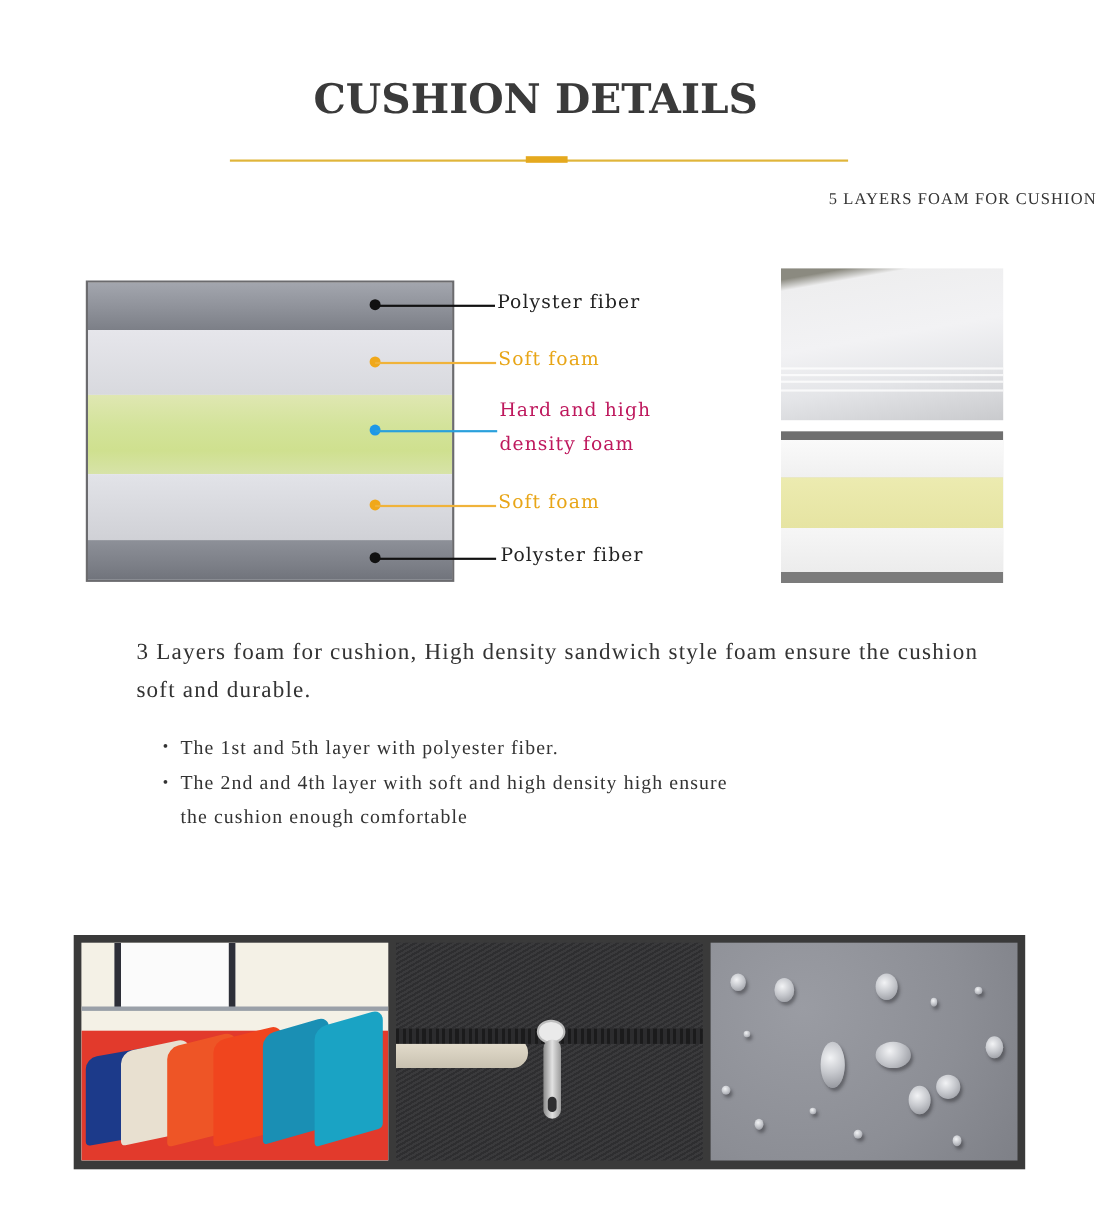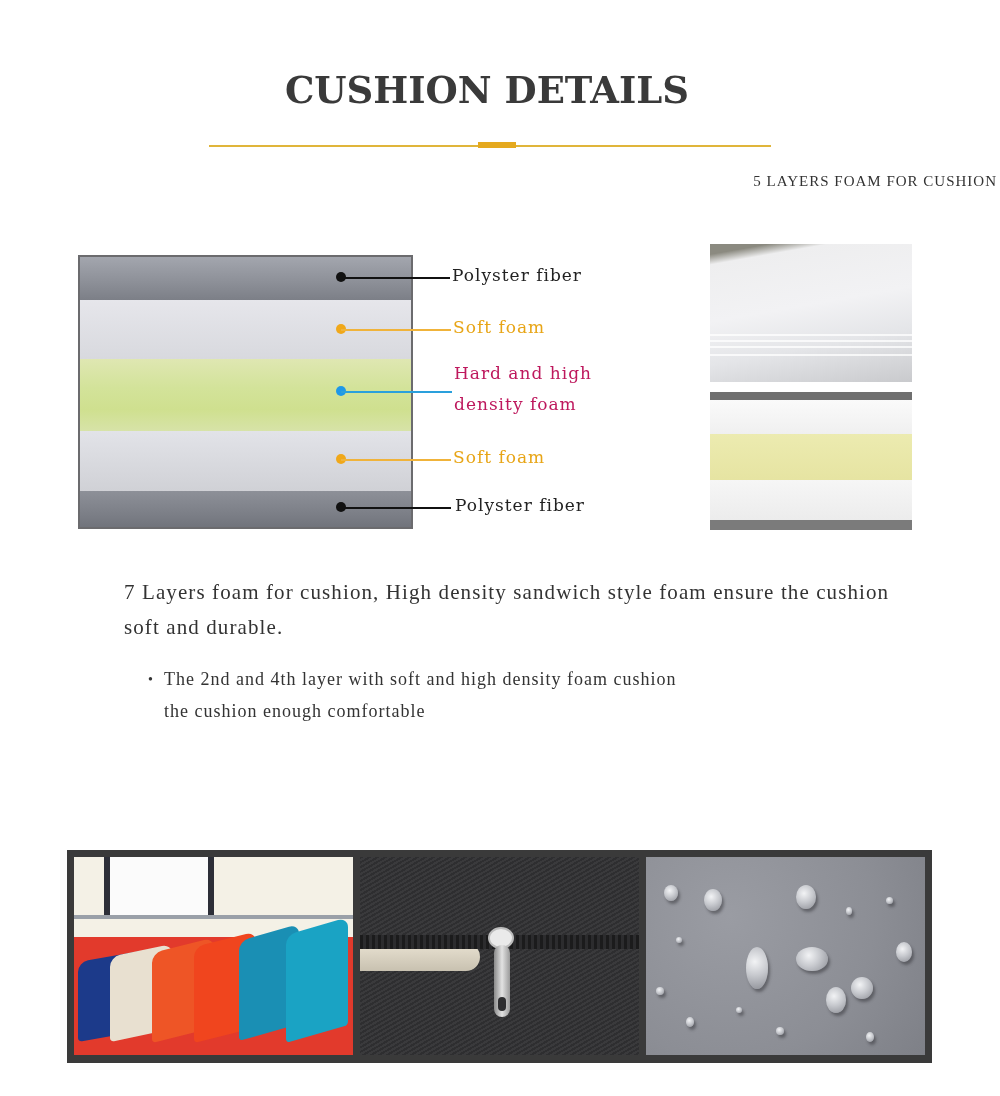--- a/index.html
+++ b/index.html
@@ -130,23 +130,24 @@
   <div class="sheet" style="top:110px;"></div>
 </div>
 <div class="photo photo2">
   <div class="s1"></div>
     <div class="s2"></div>
     <div class="s3"></div>
     <div class="s4"></div>
     <div class="s5"></div>
 </div>
 
-<p class="intro">7 Layers foam for cushion, High density sandwich style foam ensure the cushion soft and durable.</p>
+<p class="intro">3 Layers foam for cushion, High density sandwich style foam ensure the cushion soft and durable.</p>
 <ul class="bullets">
-  <li>The 2nd and 4th layer with soft and high density foam cushion
+  <li>The 1st and 5th layer with polyester fiber.</li>
+  <li>The 2nd and 4th layer with soft and high density high ensure
 the cushion enough comfortable</li>
 </ul>
 
 <div class="strip">
   <div class="tile t1">
     <div class="window"></div>
     <div class="rail"></div>
     <div class="sofa"></div>
     <div class="pillow p1"></div>
     <div class="pillow p2"></div>

